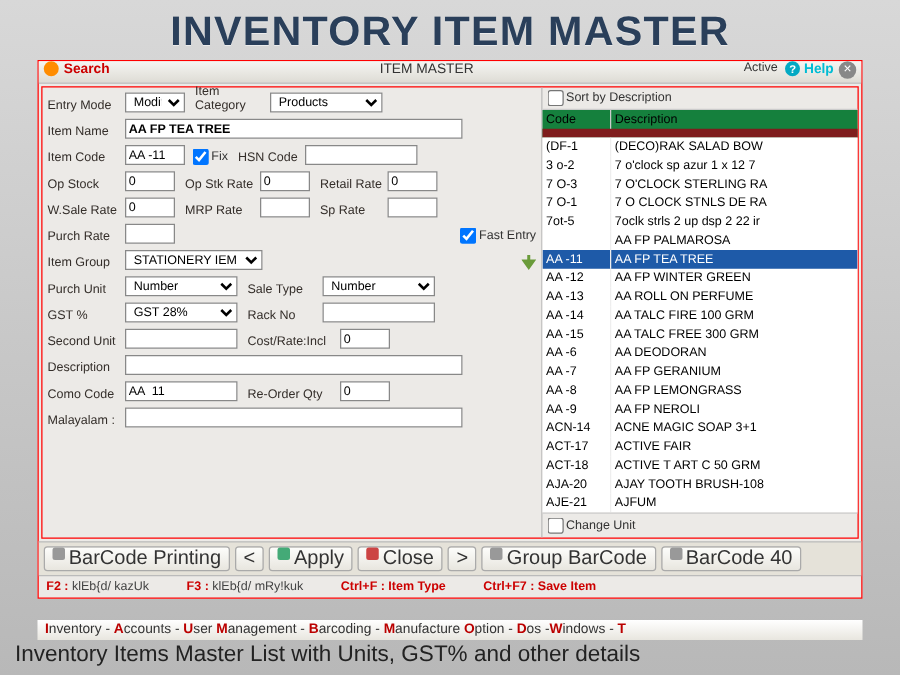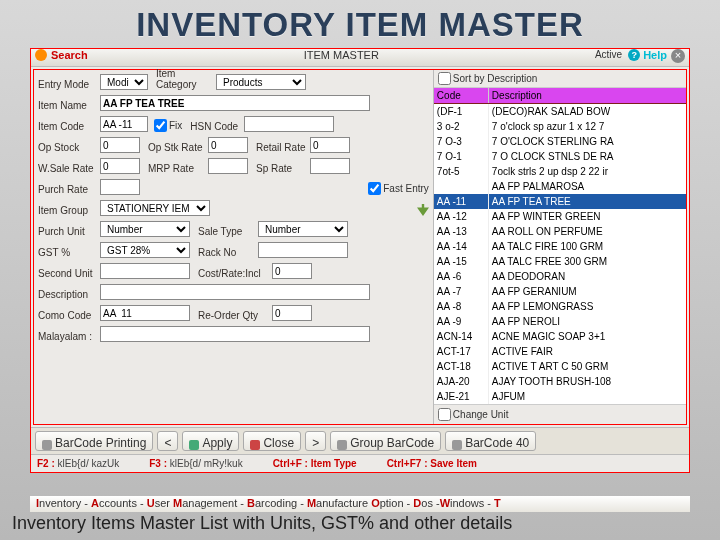--- a/index.html
+++ b/index.html
@@ -17,30 +17,30 @@
   .main-area { display:flex; border:1px solid red; margin:2px; }
   .form-col { flex: 1.55; padding: 3px 4px; }
   .grid-col { flex: 1; border-left: 1px solid #bbb; display:flex; flex-direction:column; }
   .row { display:flex; align-items:flex-end; margin-bottom:4px; height:17px; }
   .lbl { width:62px; color:#342e2a; font-size:10px; }
   .lbl2 { width:60px; color:#342e2a; font-size:10px; text-align:left; margin-left:8px; }
   .lbl3 { width:54px; color:#342e2a; font-size:10px; text-align:left; margin-left:8px; }
   input.fld, select.fld { height:16px; border:1px solid #888; background:#fff; font-size:10px; padding:0 2px; } .w70{width:48px} .w90{width:90px} .w110{width:110px} .w40{width:40px}
   .chk { display:flex;align-items:center;gap:2px;font-size:10px;color:#333; }
   .sort-row { padding:2px 4px; border-bottom:1px solid #ccc; }
-  .grid-head { display:flex; background:#d946ef; border-bottom:1px solid #7f1d1d; font-size:10px; }
+  .grid-head { display:flex; background:#15803d; border-bottom:7px solid #7f1d1d; font-size:10px; }
   .gh1{width:55px;padding:2px 3px;border-right:1px solid #ccc;} .gh2{flex:1;padding:2px 3px;}
   .grid-body { flex:1; background:#fff; overflow:hidden; font-size:10px; }
   .grow { display:flex; height:15px; line-height:15px; }
   .gc1{width:55px;padding:0 3px;border-right:1px solid #eee;white-space:nowrap;overflow:hidden;} 
   .gc2{flex:1;padding:0 3px;white-space:nowrap;overflow:hidden;}
   .grow.sel { background:#1e5aa8; color:#fff; }
   .change-unit-row{padding:3px 4px;border-top:1px solid #ccc;}
   .toolbar { display:flex; align-items:center; gap:4px; padding:3px 4px; background:#e5e2d9; border-top:1px solid #bbb; }
-  .tbtn { display:flex;align-items:flex-end;gap:3px;height:20px;padding:0 6px;background:linear-gradient(180deg,#fdfdfb,#e8e6df);border:1px solid #aaa;border-radius:3px;font-size:12px;color:#333;cursor:default; }
+  .tbtn { display:flex;align-items:flex-start;gap:3px;height:20px;padding:0 6px;background:linear-gradient(180deg,#fdfdfb,#e8e6df);border:1px solid #aaa;border-radius:3px;font-size:16px;color:#333;cursor:default; }
   .tbtn .mini-ico { width:10px;height:10px;background:#999;border-radius:2px; }
   .fkeys { display:flex; gap:30px; padding:3px 6px; font-size:10px; color:#444; border-top:1px solid #bbb; }
   .fkeys span.red{color:#c00;font-weight:bold;}
   .menu-strip { position:absolute; bottom:28px; left:30px; right:30px; height:16px; background:linear-gradient(180deg,#fff,#e8e6df); font-size:11px; color:#333; padding:1px 6px; white-space:nowrap; overflow:hidden;}
   .menu-strip b{color:#b00;}
   .caption { position:absolute; bottom:6px; left:0; right:0; font-size:18px; color:#222; padding:0 12px; white-space:nowrap;}
   .arrow-ico{display:inline-block;width:12px;height:12px;background:#6a9b3a;clip-path:polygon(30% 0,30% 40%,0 40%,0 60%,30% 60%,30% 100%,100% 50%);transform:rotate(90deg);}
   .q-ico { width:12px;height:12px;border-radius:50%;background:#03a9c3;color:#fff;font-weight:bold;font-size:9px;text-align:center;line-height:12px;margin-right:3px;}
 </style>
 </head>

